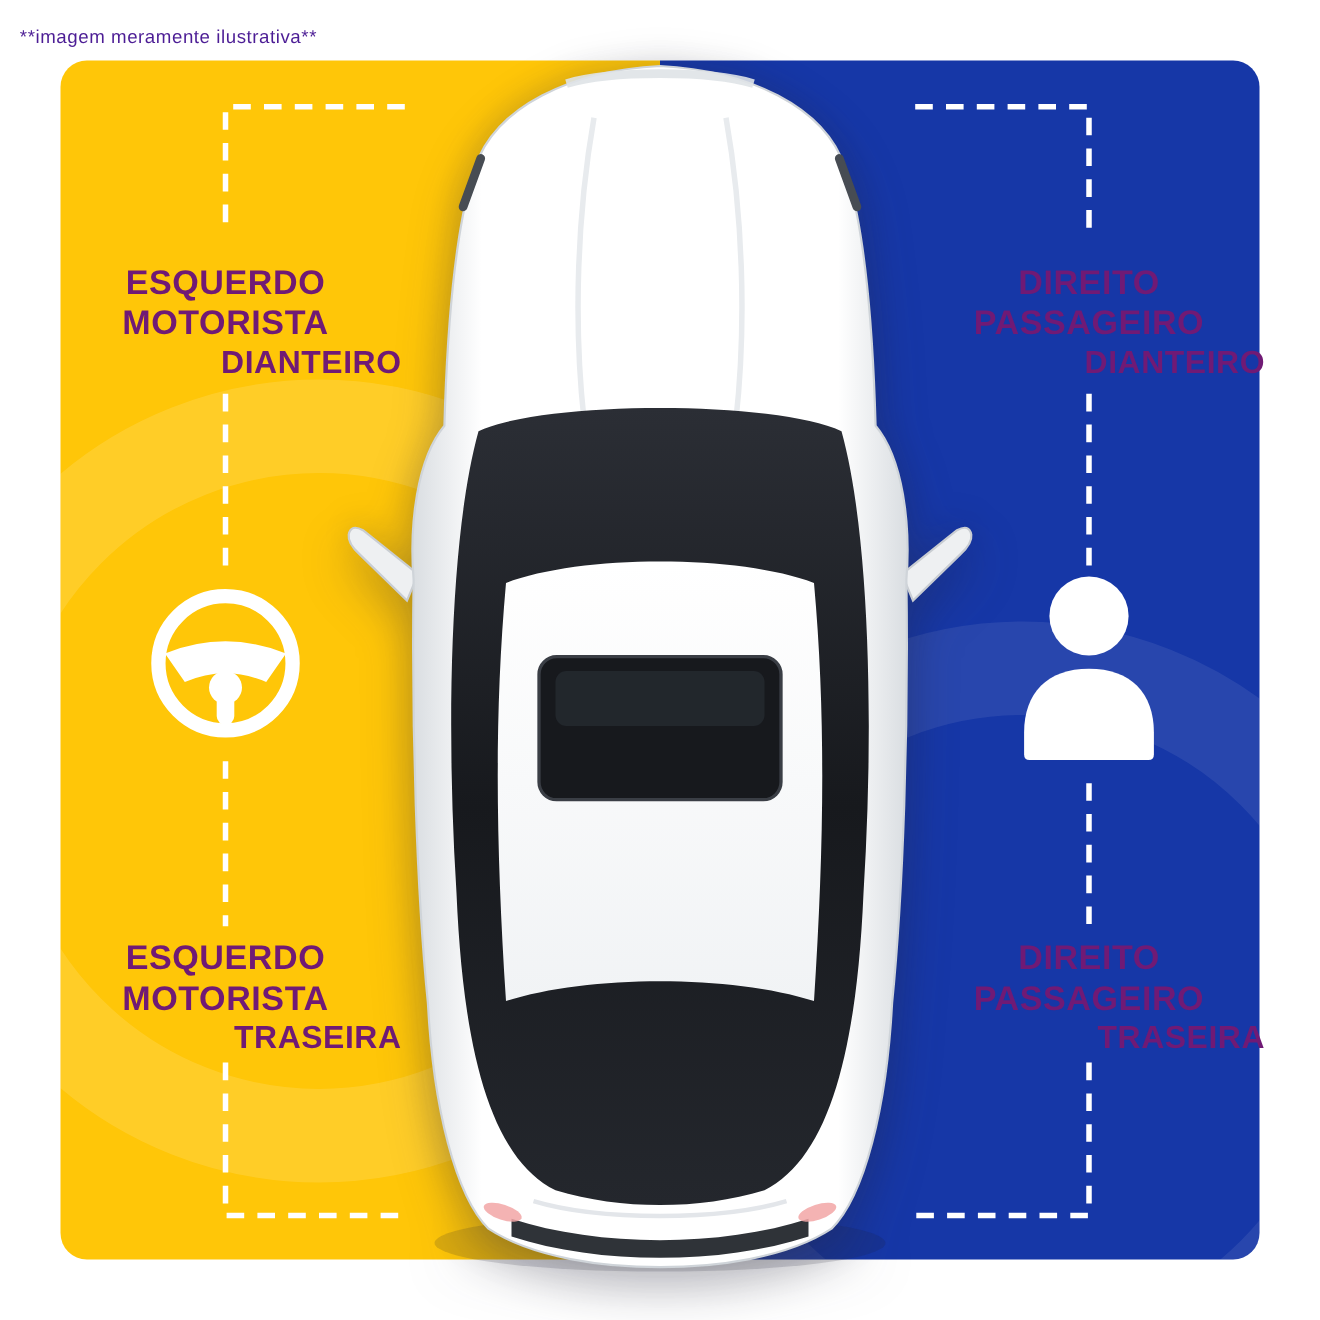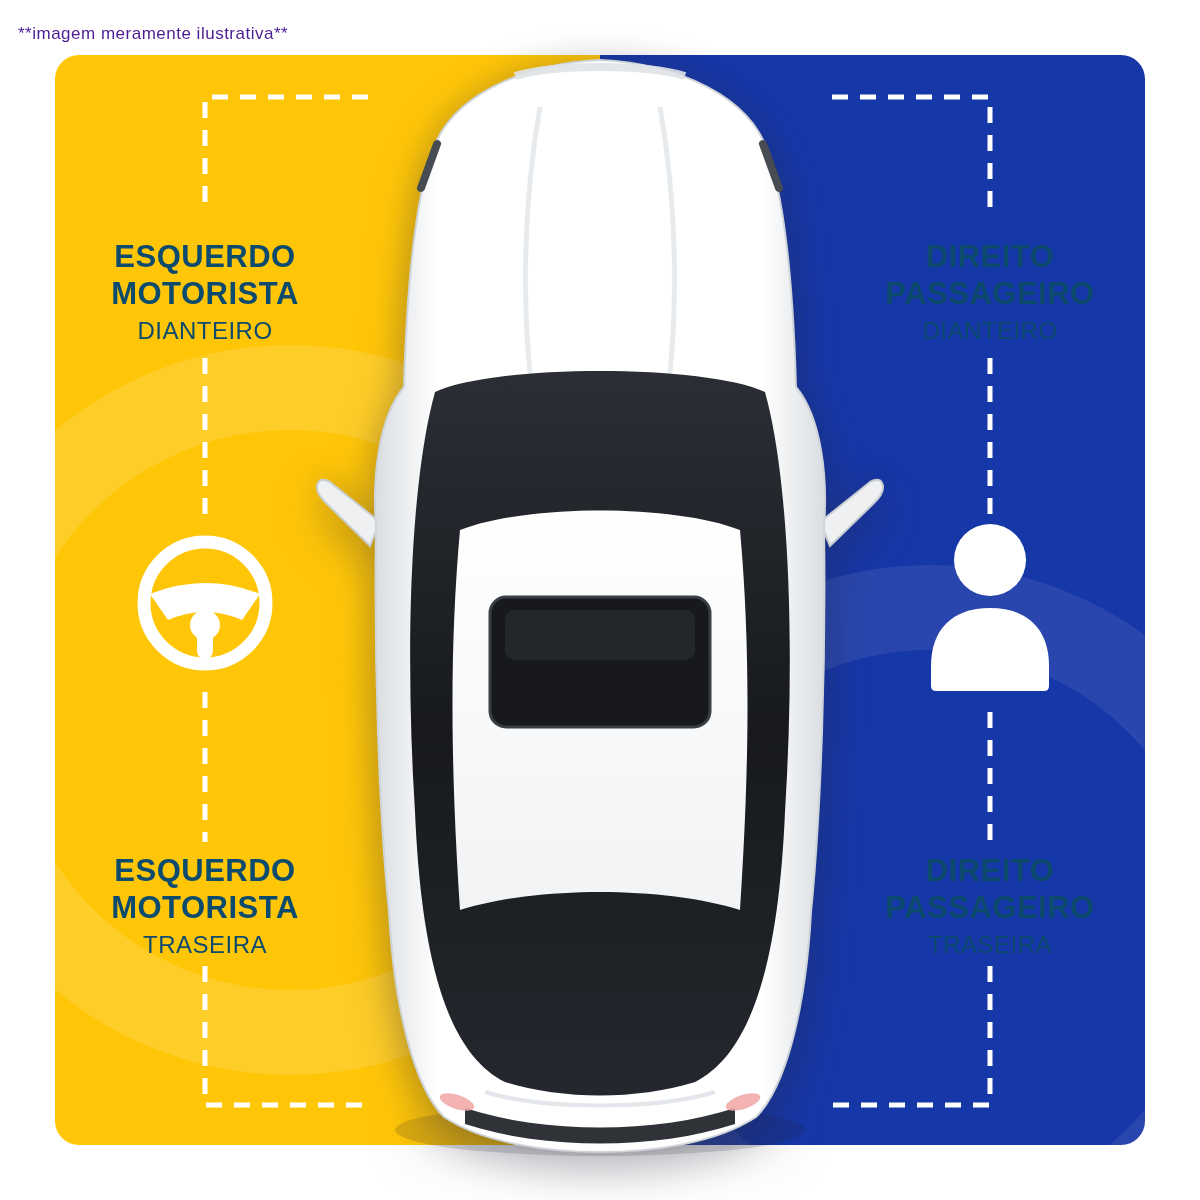--- a/index.html
+++ b/index.html
@@ -11,23 +11,23 @@
   .panel-right{left:600px;border-radius:0 24px 24px 0;}
 
   .wm{position:absolute;border-radius:50%;}
   .wm-left{left:-130px;top:290px;width:560px;height:560px;border:85px solid rgba(255,255,255,0.13);}
   .wm-right{right:-150px;top:510px;width:560px;height:560px;border:85px solid rgba(255,255,255,0.08);}
 
   .disclaimer{position:absolute;left:18px;top:24px;font-size:17px;color:#4c1d95;letter-spacing:.5px;}
 
   .guides{position:absolute;left:0;top:0;pointer-events:none;}
 
-  .label{position:absolute;width:320px;text-align:center;color:#0c4a6e;}
+  .label{position:absolute;width:320px;text-align:center;color:#701a75;}
   .label .b{display:block;font-size:31px;font-weight:800;line-height:37px;letter-spacing:.5px;}
-  .label .r{display:block;font-size:24px;font-weight:400;line-height:37px;letter-spacing:.5px;}
+  .label .r{display:block;font-size:29px;font-weight:700;line-height:37px;letter-spacing:.5px;text-align:right;}
   .lbl-driver-front{left:45px;top:238px;}
   .lbl-driver-rear{left:45px;top:852px;}
   .lbl-pass-front{left:830px;top:238px;}
   .lbl-pass-rear{left:830px;top:852px;}
 
   .icon{position:absolute;}
   .icon-wheel{left:130px;top:528px;}
   .icon-person{left:915px;top:520px;}
 
   .car{position:absolute;left:315px;top:52px;

